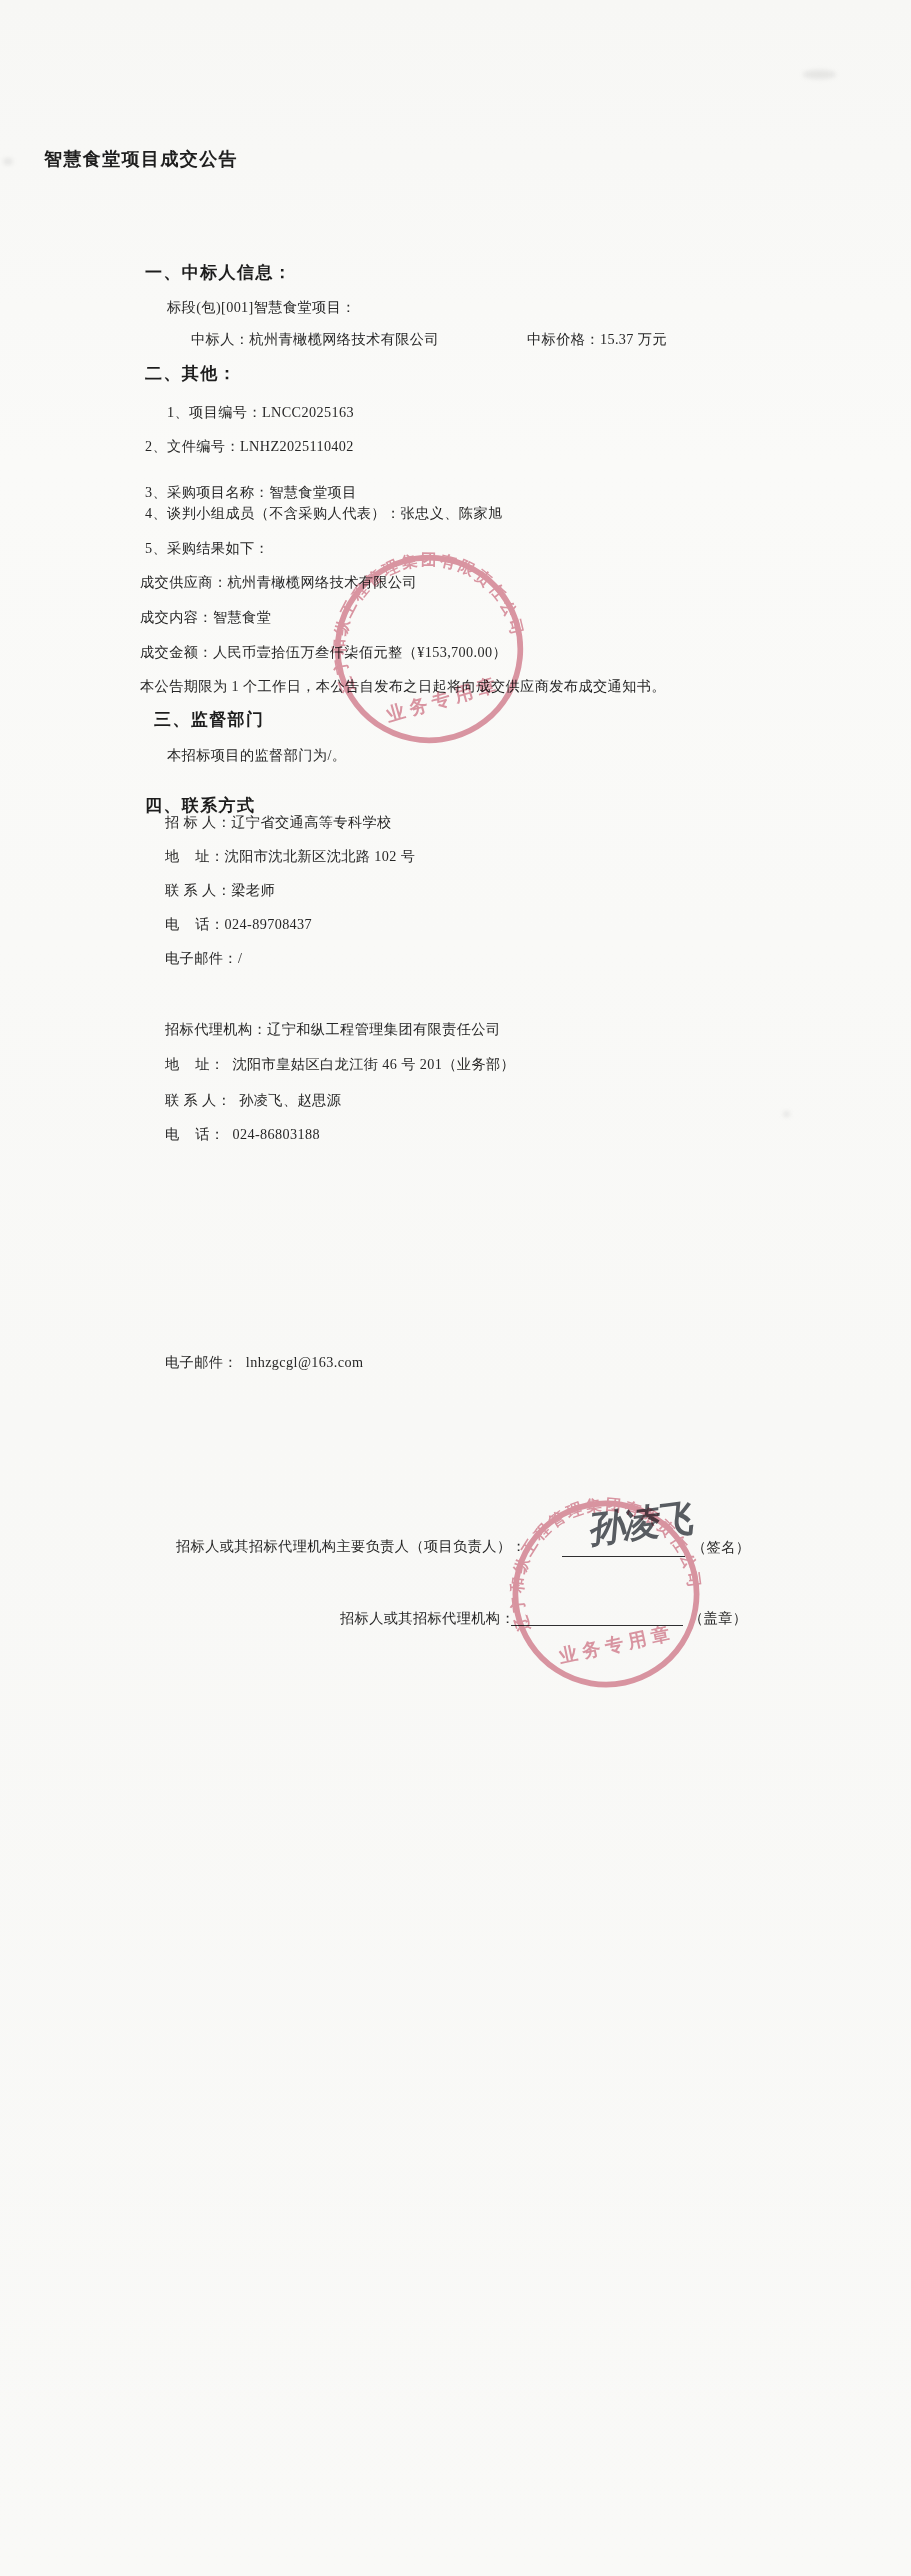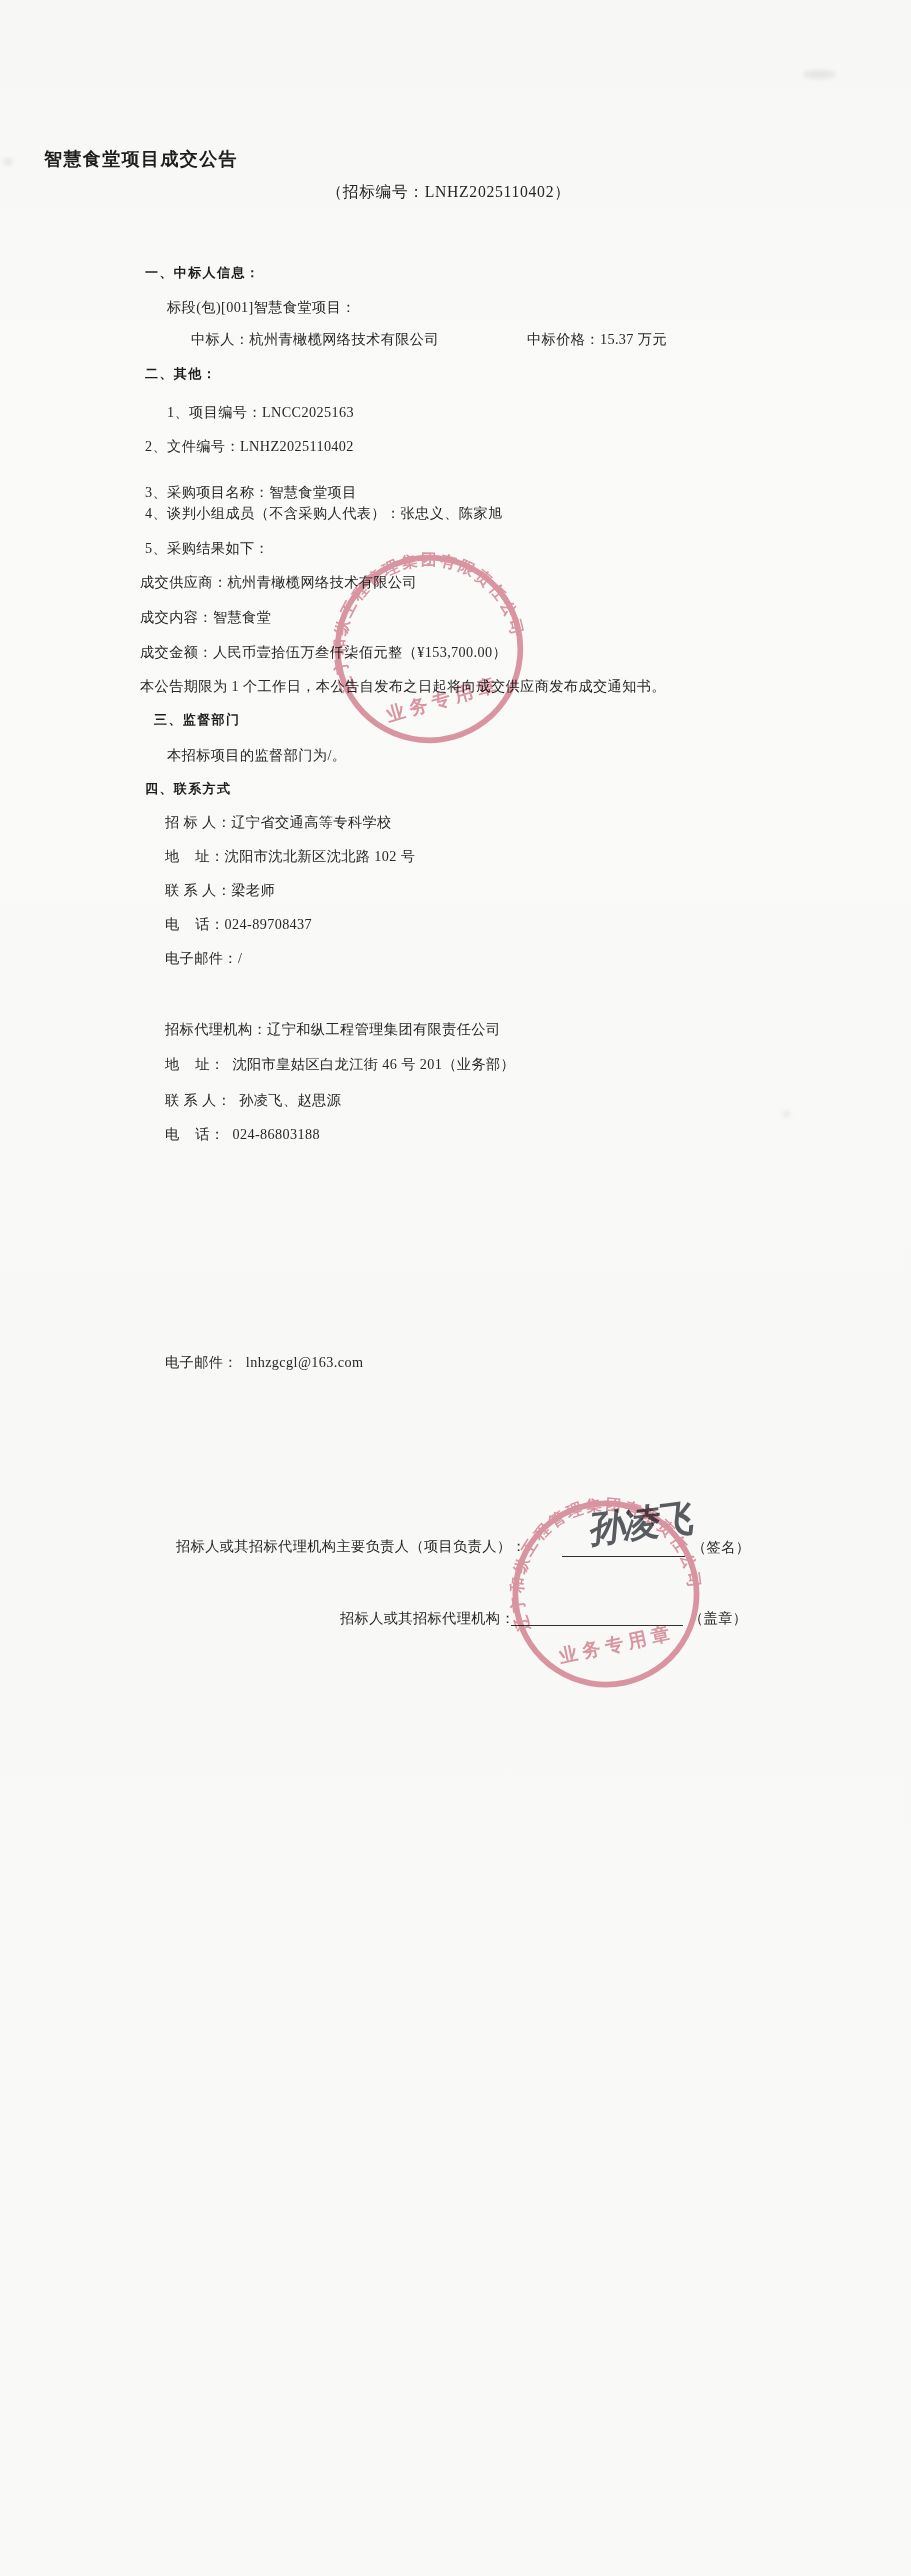--- a/index.html
+++ b/index.html
@@ -17,21 +17,21 @@
     position: absolute;
     white-space: pre;
     font-size: 14.2px;
     line-height: 20px;
     color: #262626;
     letter-spacing: 0.4px;
   }
   .hd {
     font-family: "Liberation Sans", "DejaVu Sans", sans-serif;
     font-weight: 700;
-    font-size: 13px;
+    font-size: 17px;
     letter-spacing: 1.4px;
     color: #1d1d1d;
   }
   .doc-title {
     position: absolute;
     left: 0; width: 897px;
     text-align: left;
     font-family: "Liberation Sans", "DejaVu Sans", sans-serif;
     font-weight: 700;
     font-size: 18px;
@@ -80,42 +80,41 @@
 </head>
 <body>
 
 <div class="scan-page">
 
   <div class="smudge" style="left:803px; top:70px; width:33px; height:8.5px;"></div>
   <div class="smudge" style="left:2.8px; top:158px; width:10px; height:7.1px;"></div>
   <div class="smudge" style="left:783px; top:1111px; width:7.1px; height:5.7px;"></div>
 
   <div class="doc-title" style="top:147px;">智慧食堂项目成交公告</div>
-  <div class="doc-subtitle" style="top:182px;">（招标编号：LNHZ2025110402）</div>
 
   <div class="ln hd" style="left:145px; top:263px;">一、中标人信息：</div>
   <div class="ln" style="left:167px; top:297px;">标段(包)[001]智慧食堂项目：</div>
   <div class="ln" style="left:191px; top:329px;">中标人：杭州青橄榄网络技术有限公司</div>
   <div class="ln" style="left:527px; top:329px;">中标价格：15.37 万元</div>
 
   <div class="ln hd" style="left:145px; top:364px;">二、其他：</div>
   <div class="ln" style="left:167px; top:402px;">1、项目编号：LNCC2025163</div>
   <div class="ln" style="left:145px; top:436px;">2、文件编号：LNHZ2025110402</div>
   <div class="ln" style="left:145px; top:482px;">3、采购项目名称：智慧食堂项目</div>
   <div class="ln" style="left:145px; top:503px;">4、谈判小组成员（不含采购人代表）：张忠义、陈家旭</div>
   <div class="ln" style="left:145px; top:538px;">5、采购结果如下：</div>
   <div class="ln" style="left:140px; top:572px;">成交供应商：杭州青橄榄网络技术有限公司</div>
   <div class="ln" style="left:140px; top:607px;">成交内容：智慧食堂</div>
   <div class="ln" style="left:140px; top:642px;">成交金额：人民币壹拾伍万叁仟柒佰元整（¥153,700.00）</div>
   <div class="ln" style="left:140px; top:676px;">本公告期限为 1 个工作日，本公告自发布之日起将向成交供应商发布成交通知书。</div>
 
   <div class="ln hd" style="left:154px; top:710px;">三、监督部门</div>
   <div class="ln" style="left:167px; top:745px;">本招标项目的监督部门为/。</div>
 
-  <div class="ln hd" style="left:145px; top:779px;">四、联系方式</div>
+  <div class="ln hd" style="left:145px; top:796px;">四、联系方式</div>
   <div class="ln" style="left:165px; top:812px;">招 标 人：辽宁省交通高等专科学校</div>
   <div class="ln" style="left:165px; top:846px;">地    址：沈阳市沈北新区沈北路 102 号</div>
   <div class="ln" style="left:165px; top:880px;">联 系 人：梁老师</div>
   <div class="ln" style="left:165px; top:914px;">电    话：024-89708437</div>
   <div class="ln" style="left:165px; top:948px;">电子邮件：/</div>
 
   <div class="ln" style="left:165px; top:1019px;">招标代理机构：辽宁和纵工程管理集团有限责任公司</div>
   <div class="ln" style="left:165px; top:1054px;">地    址：  沈阳市皇姑区白龙江街 46 号 201（业务部）</div>
   <div class="ln" style="left:165px; top:1090px;text-align:center;">联 系 人：  孙凌飞、赵思源</div>
   <div class="ln" style="left:165px; top:1124px;">电    话：  024-86803188</div>

